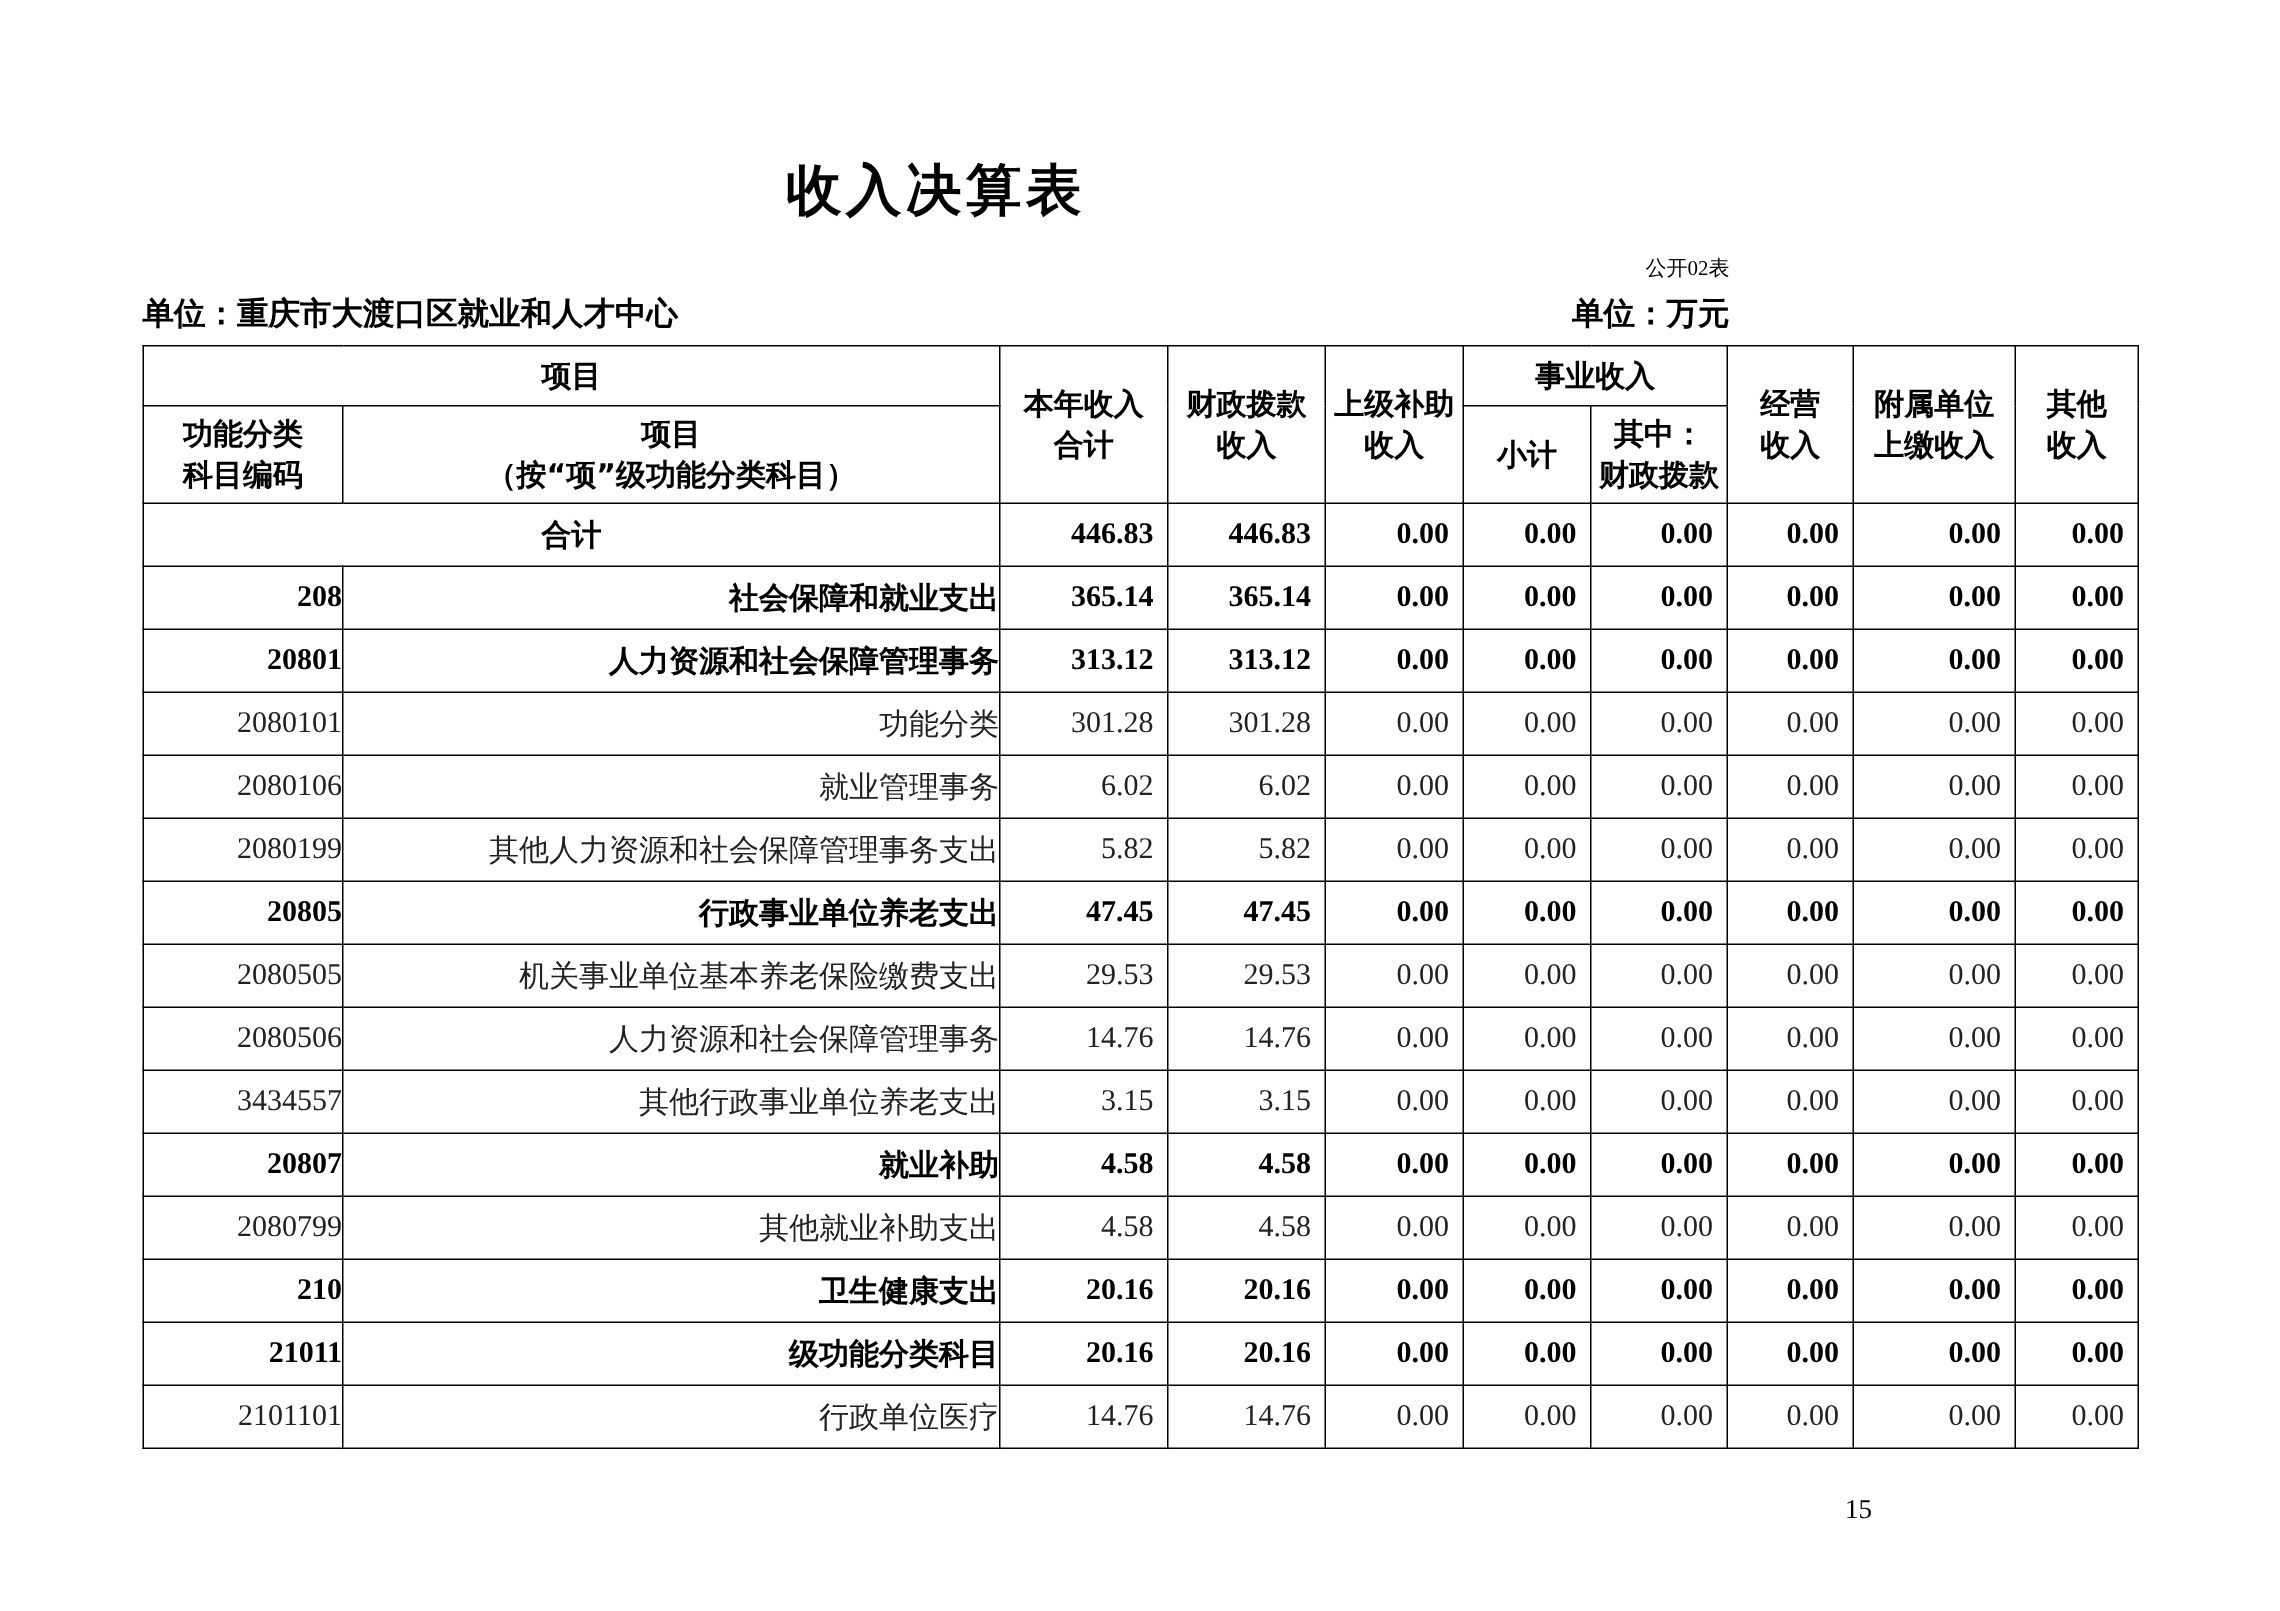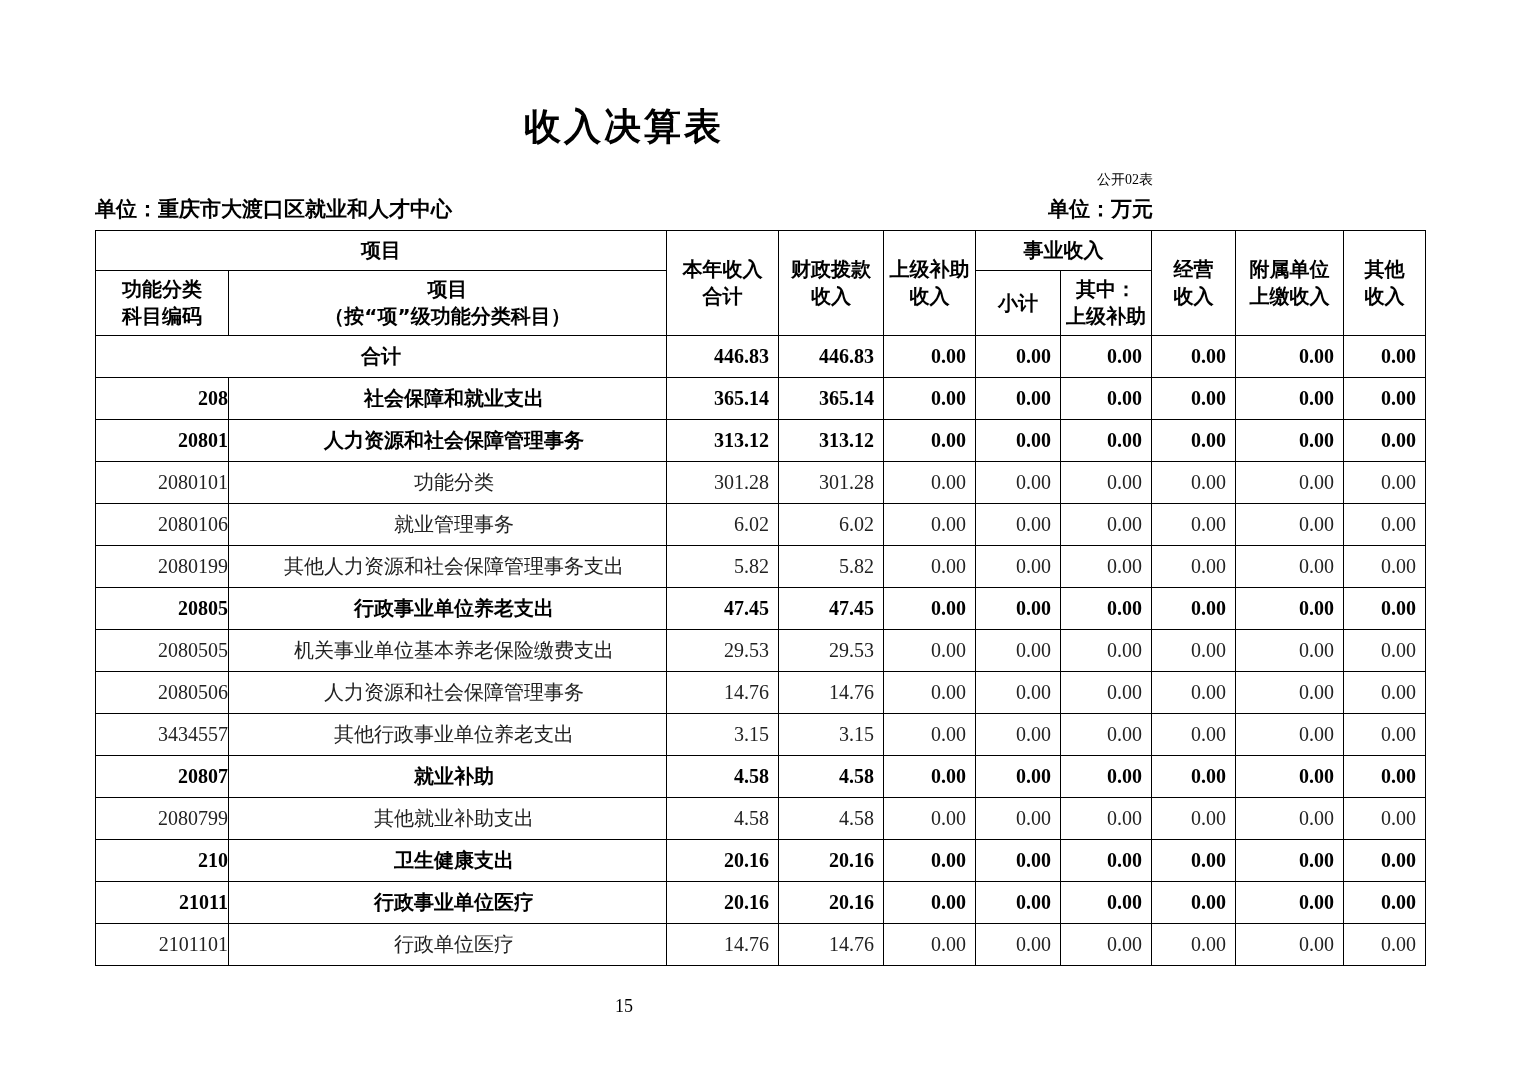--- a/index.html
+++ b/index.html
@@ -60,29 +60,29 @@
   }
   tr.hrow1 { height: 40px; }
   tr.hrow2 { height: 65px; }
   tbody tr { height: 42px; }
   tbody td {
     font-size: 20px;
     vertical-align: middle;
     color: #222;
   }
   tbody td.code { text-align: right; padding-left: 13px; font-family: "Liberation Serif", serif; }
-  tbody td.name { text-align: center; padding-left: 13px; }
+  tbody td.name { text-align: right; padding-left: 13px; }
   tbody td.name.center { text-align: center; padding-left: 0; }
   tbody td.num  { text-align: right; padding-right: 9px; font-family: "Liberation Serif", serif; }
   tbody tr.bold td { font-weight: bold; color: #000; }
   .page-number {
     position: absolute;
     left: 0; right: 0;
     top: 996px;
-    text-align: center;
+    text-align: right;
     font-size: 18px;
   }
 </style>
 </head>
 <body>
 
 <div class="page">
 
   <h1 class="doc-title">收入决算表</h1>
 
@@ -123,21 +123,21 @@
         <th rowspan="2">其他
 收入</th>
       </tr>
       <tr class="hrow2">
         <th>功能分类
 科目编码</th>
         <th>项目
 （按“项”级功能分类科目）</th>
         <th>小计</th>
         <th>其中：
-上级补助</th>
+财政拨款</th>
       </tr>
     </thead>
     <tbody>
         <tr class="bold">
           <td class="name center" colspan="2">合计</td>
           <td class="num">446.83</td>
           <td class="num">446.83</td>
           <td class="num">0.00</td>
           <td class="num">0.00</td>
           <td class="num">0.00</td>
@@ -284,21 +284,21 @@
           <td class="num">20.16</td>
           <td class="num">0.00</td>
           <td class="num">0.00</td>
           <td class="num">0.00</td>
           <td class="num">0.00</td>
           <td class="num">0.00</td>
           <td class="num">0.00</td>
         </tr>
         <tr class="bold">
           <td class="code">21011</td>
-          <td class="name">行政事业单位医疗</td>
+          <td class="name">级功能分类科目</td>
           <td class="num">20.16</td>
           <td class="num">20.16</td>
           <td class="num">0.00</td>
           <td class="num">0.00</td>
           <td class="num">0.00</td>
           <td class="num">0.00</td>
           <td class="num">0.00</td>
           <td class="num">0.00</td>
         </tr>
         <tr>

